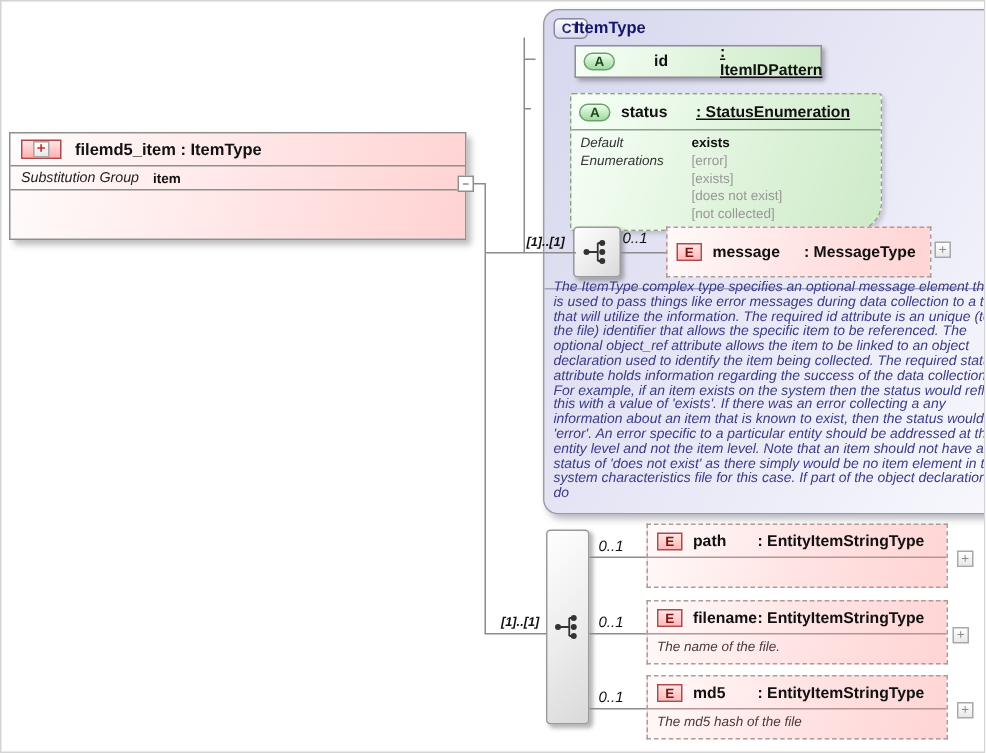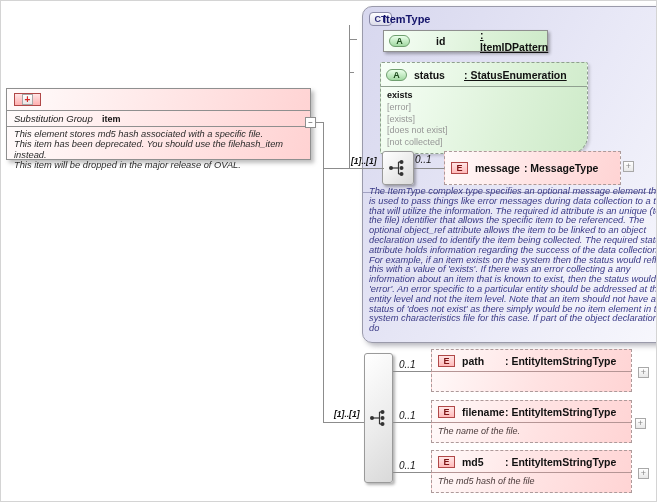--- a/index.html
+++ b/index.html
@@ -92,21 +92,21 @@
     position:absolute;box-sizing:border-box;z-index:1;
     background:linear-gradient(110deg,#fffafa 0%,#ffe2e2 55%,#ffd4d4 100%);
     border:1px dashed #ad9a9a;
   }
   .el-trow{display:flex;align-items:center;height:21px;padding-left:6px;}
   .el-name{font-size:10.5px;font-weight:bold;color:#111;margin-left:7px;min-width:43px;}
   .el-type{font-size:10.5px;font-weight:bold;color:#111;}
   .el-sep{border-top:1px solid #b59595;height:0;}
   .el-doc{padding:3px 6px 0 6px;font-size:9px;font-style:italic;color:#4a3a3a;line-height:10px;}
   .msg-box{left:443px;top:150px;width:177px;height:34px;display:flex;align-items:center;padding-left:6px;}
-  .msg-box .el-name{min-width:0;margin-right:4px;}
+  .msg-box .el-name{min-width:0;margin-right:16px;}
   
   .ct-sep{position:absolute;left:0;right:0;top:185px;border-top:1px solid #a2a2c2;}
   .ct-doc{
     position:absolute;left:6px;top:180px;width:301px;
     font-size:9.3px;font-style:italic;color:#3a3a86;line-height:9.8px;
   }
   
   .plus{
     position:absolute;width:11px;height:11px;box-sizing:border-box;z-index:3;
     background:linear-gradient(#ffffff,#e8e8e8);border:1px solid #a8a8a8;
@@ -130,32 +130,28 @@
   <div class="line" style="left:392px;top:370px;width:38px;height:1px;"></div>
   <div class="line" style="left:392px;top:421px;width:38px;height:1px;"></div>
   <div class="line" style="left:392px;top:471px;width:38px;height:1px;"></div>
 
   <div class="fm-box">
     <div class="fm-title">
       <span class="badge-eplus">
           <span>E</span>
           <span class="plus">+</span>
         </span>
+      <span class="t">filemd5_item : ItemType</span>
     </div>
     <div class="sep"></div>
     <div class="fm-subst">
       <span class="lab">Substitution Group</span>
       <span class="val">item</span>
     </div>
     <div class="sep"></div>
-    <div class="fm-doc">
-      <div>This element stores md5 hash associated with a specific file.</div>
-      <div>This item has been deprecated. You should use the filehash_item instead.</div>
-      <div>This item will be dropped in the major release of OVAL.</div>
-    </div>
   </div>
   <div class="handle">
       <span>−</span>
     </div>
 
   <div class="ct-box">
     <span class="badge-ct">
         <span>CT</span>
       </span>
     <span class="ct-title">ItemType</span>
@@ -171,20 +167,24 @@
     <div class="attr-box attr-status">
       <div class="attr-trow">
         <span class="badge-a">
             <span>A</span>
           </span>
         <span class="attr-name">status</span>
         <span class="attr-type">: StatusEnumeration</span>
       </div>
       <div class="sep" style="border-top-color:#90a090;"></div>
       <div class="facets">
+        <div class="fl">
+          <div>Default</div>
+          <div>Enumerations</div>
+        </div>
         <div class="fv">
           <div class="dv">exists</div>
           <div class="ev">[error]</div>
           <div class="ev">[exists]</div>
           <div class="ev">[does not exist]</div>
           <div class="ev">[not collected]</div>
         </div>
       </div>
     </div>
 

